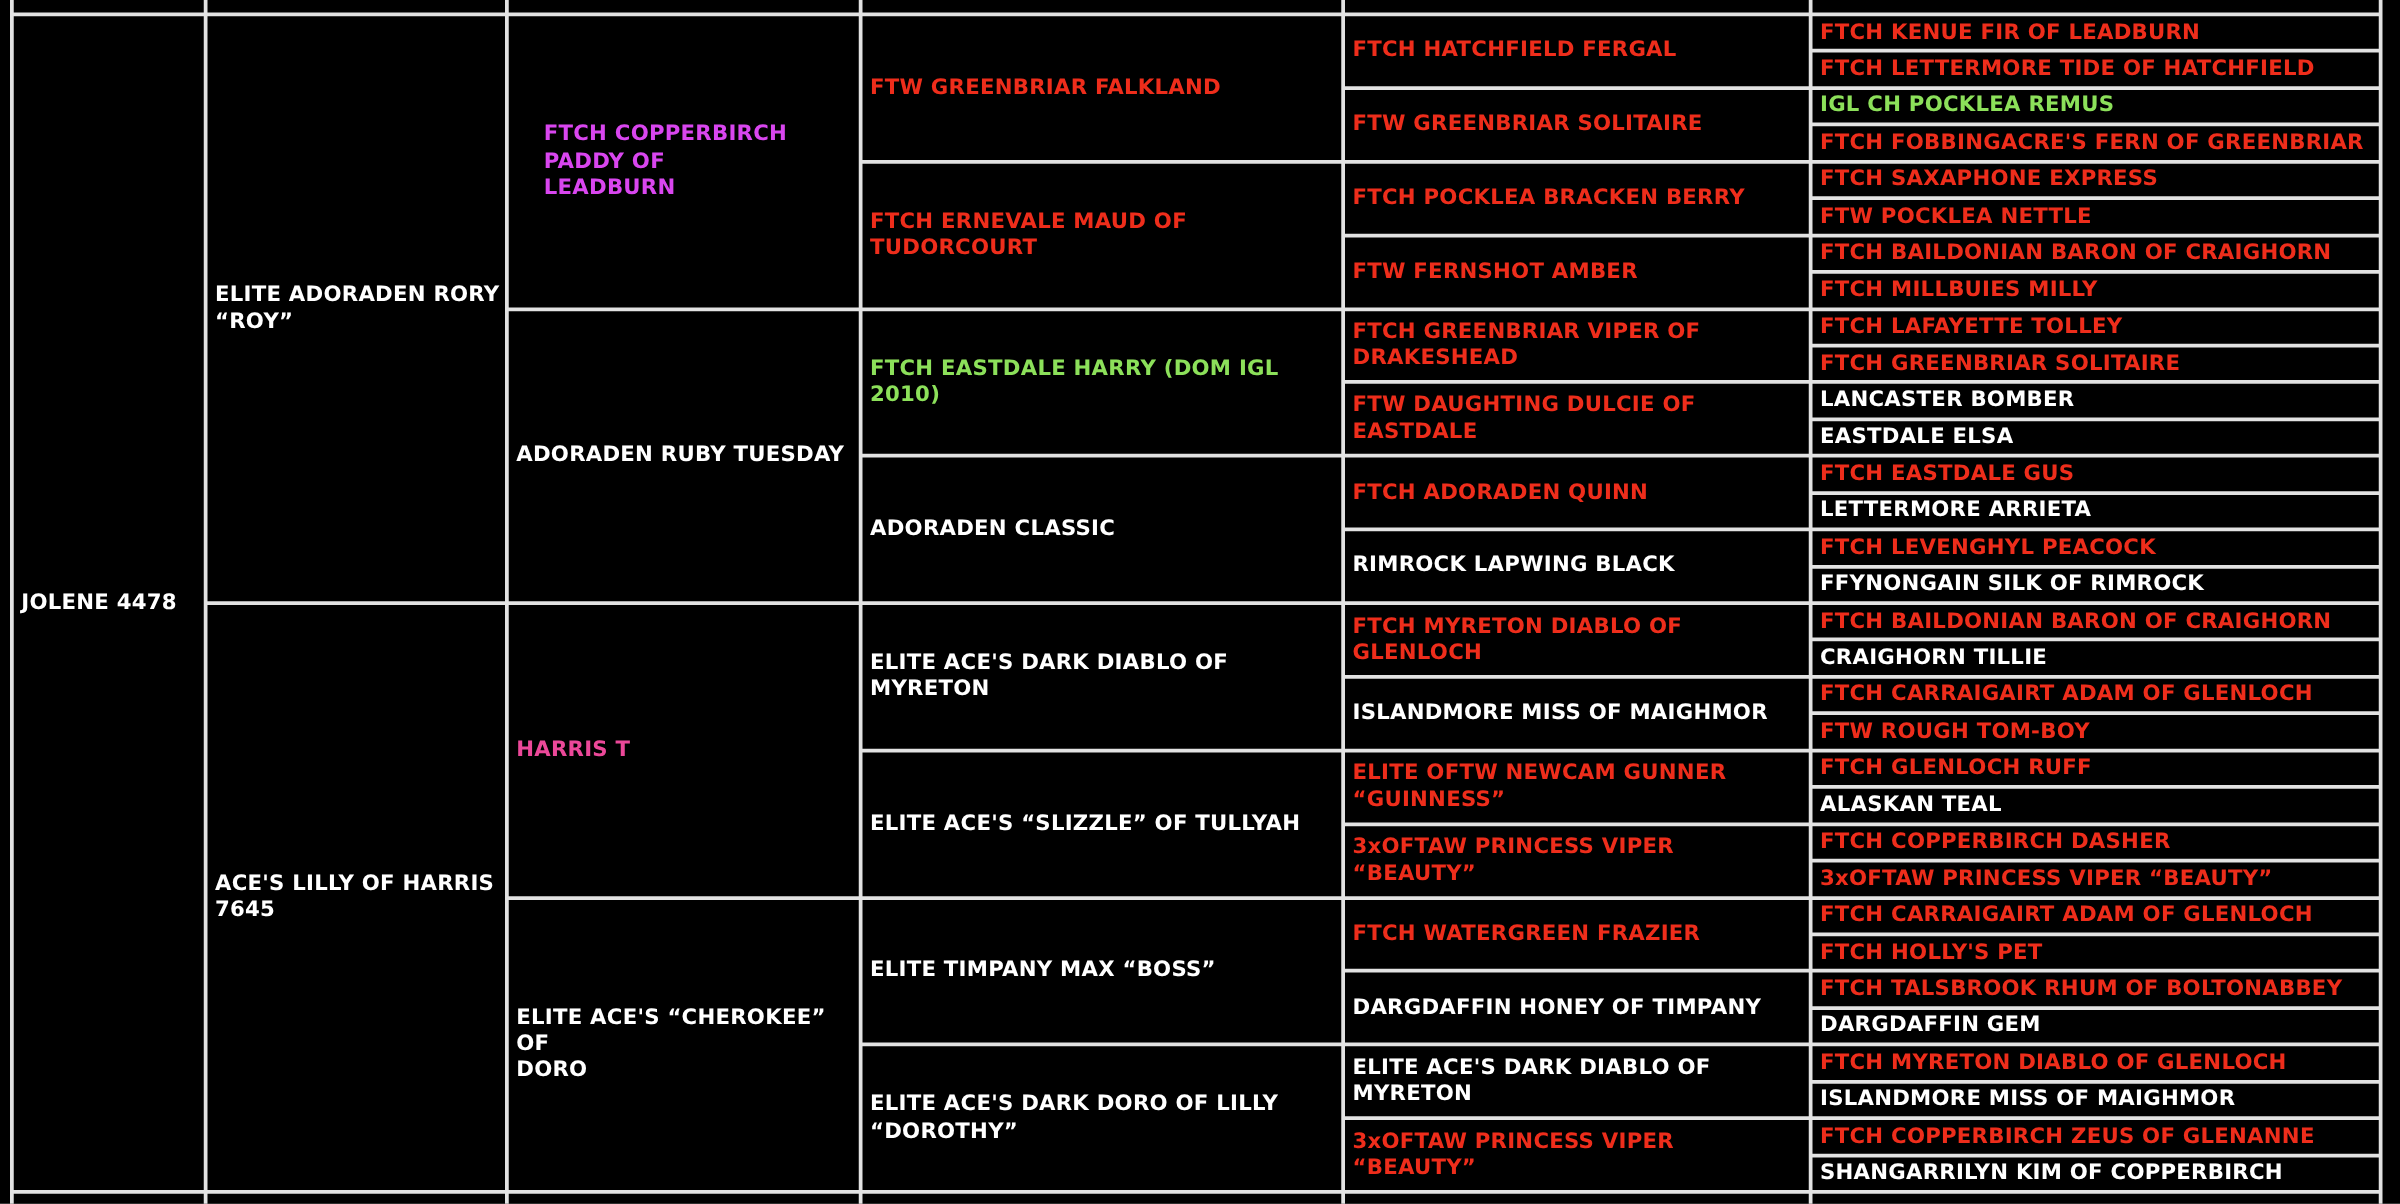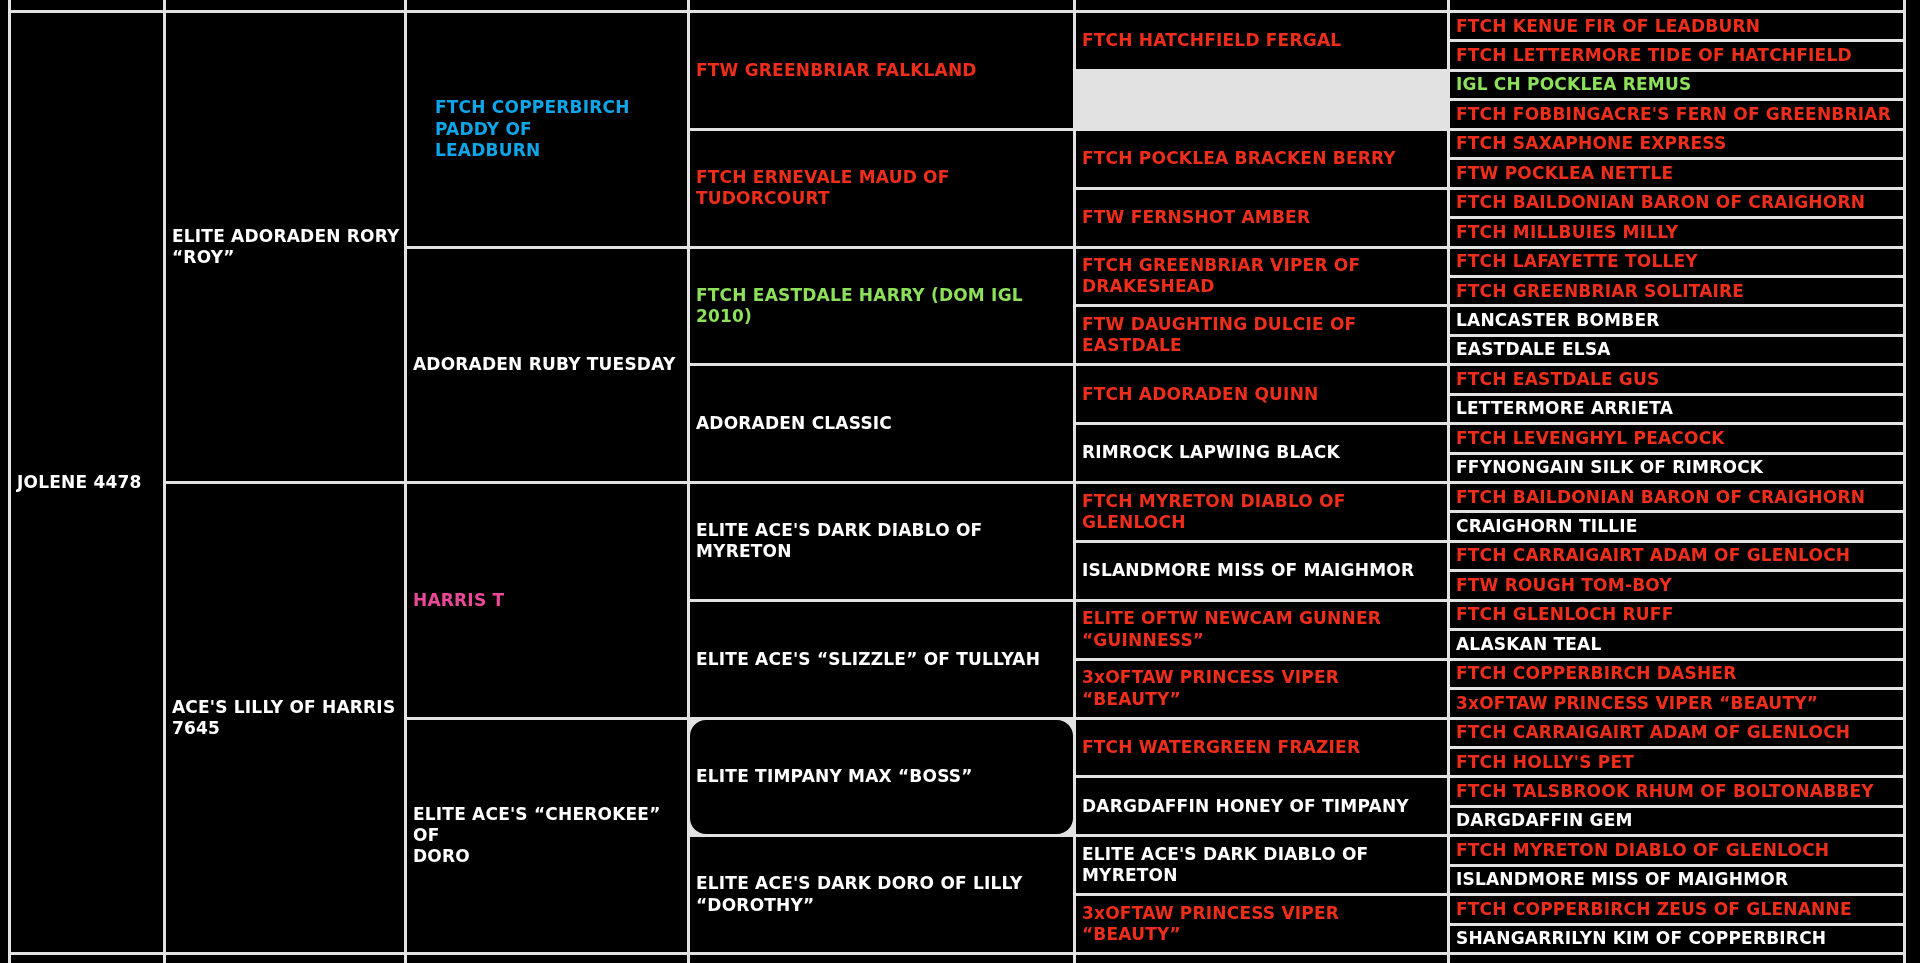--- a/index.html
+++ b/index.html
@@ -50,38 +50,39 @@
   <div class="cell partial" style="grid-area:1/5"></div>
   <div class="cell partial" style="grid-area:1/6"></div>
 
   <div class="cell" style="grid-area: 2 / 1 / 34 / 2; color: rgb(255, 255, 255);">JOLENE 4478</div>
 
   <div class="cell" style="grid-area: 2 / 2 / 18 / 3; color: rgb(255, 255, 255);">ELITE ADORADEN RORY
 “ROY”</div>
   <div class="cell" style="grid-area: 18 / 2 / 34 / 3; color: rgb(255, 255, 255);">ACE'S LILLY OF HARRIS
 7645</div>
 
-  <div class="cell" style="grid-area: 2 / 3 / 10 / 4; color: #0ea5e9; padding-left: 28px;">FTCH COPPERBIRCH PADDY OF
+  <div class="cell" style="grid-area: 2 / 3 / 10 / 4; color: #d946ef; padding-left: 28px;">FTCH COPPERBIRCH PADDY OF
 LEADBURN</div>
   <div class="cell" style="grid-area: 10 / 3 / 18 / 4; color: rgb(255, 255, 255);">ADORADEN RUBY TUESDAY</div>
   <div class="cell" style="grid-area: 18 / 3 / 26 / 4; color: #ec4899;">HARRIS T</div>
   <div class="cell" style="grid-area: 26 / 3 / 34 / 4; color: rgb(255, 255, 255);">ELITE ACE'S “CHEROKEE” OF
 DORO</div>
 
   <div class="cell" style="grid-area: 2 / 4 / 6 / 5; color: rgb(238, 45, 27);">FTW GREENBRIAR FALKLAND</div>
   <div class="cell" style="grid-area: 6 / 4 / 10 / 5; color: rgb(238, 45, 27);">FTCH ERNEVALE MAUD OF TUDORCOURT</div>
   <div class="cell" style="grid-area: 10 / 4 / 14 / 5; color: rgb(140, 224, 90);">FTCH EASTDALE HARRY (DOM IGL 2010)</div>
   <div class="cell" style="grid-area: 14 / 4 / 18 / 5; color: rgb(255, 255, 255);">ADORADEN CLASSIC</div>
   <div class="cell" style="grid-area: 18 / 4 / 22 / 5; color: rgb(255, 255, 255);">ELITE ACE'S DARK DIABLO OF MYRETON</div>
   <div class="cell" style="grid-area: 22 / 4 / 26 / 5; color: rgb(255, 255, 255);">ELITE ACE'S “SLIZZLE” OF TULLYAH</div>
-  <div class="cell" style="grid-area: 26 / 4 / 30 / 5; color: rgb(255, 255, 255); border-radius: 16px;">ELITE TIMPANY MAX “BOSS”</div>
+  <div class="cell" style="grid-area: 26 / 4 / 30 / 5; color: rgb(255, 255, 255);">ELITE TIMPANY MAX “BOSS”</div>
   <div class="cell" style="grid-area: 30 / 4 / 34 / 5; color: rgb(255, 255, 255);">ELITE ACE'S DARK DORO OF LILLY
 “DOROTHY”</div>
 
   <div class="cell" style="grid-area: 2 / 5 / 4 / 6; color: rgb(238, 45, 27);">FTCH HATCHFIELD FERGAL</div>
+  <div class="cell" style="grid-area: 4 / 5 / 6 / 6; color: rgb(238, 45, 27);">FTW GREENBRIAR SOLITAIRE</div>
   <div class="cell" style="grid-area: 6 / 5 / 8 / 6; color: rgb(238, 45, 27);">FTCH POCKLEA BRACKEN BERRY</div>
   <div class="cell" style="grid-area: 8 / 5 / 10 / 6; color: rgb(238, 45, 27);">FTW FERNSHOT AMBER</div>
   <div class="cell" style="grid-area: 10 / 5 / 12 / 6; color: rgb(238, 45, 27);">FTCH GREENBRIAR VIPER OF
 DRAKESHEAD</div>
   <div class="cell" style="grid-area: 12 / 5 / 14 / 6; color: rgb(238, 45, 27);">FTW DAUGHTING DULCIE OF EASTDALE</div>
   <div class="cell" style="grid-area: 14 / 5 / 16 / 6; color: rgb(238, 45, 27);">FTCH ADORADEN QUINN</div>
   <div class="cell" style="grid-area: 16 / 5 / 18 / 6; color: rgb(255, 255, 255);">RIMROCK LAPWING BLACK</div>
   <div class="cell" style="grid-area: 18 / 5 / 20 / 6; color: rgb(238, 45, 27);">FTCH MYRETON DIABLO OF GLENLOCH</div>
   <div class="cell" style="grid-area: 20 / 5 / 22 / 6; color: rgb(255, 255, 255);">ISLANDMORE MISS OF MAIGHMOR</div>
   <div class="cell" style="grid-area: 22 / 5 / 24 / 6; color: rgb(238, 45, 27);">ELITE OFTW NEWCAM GUNNER

